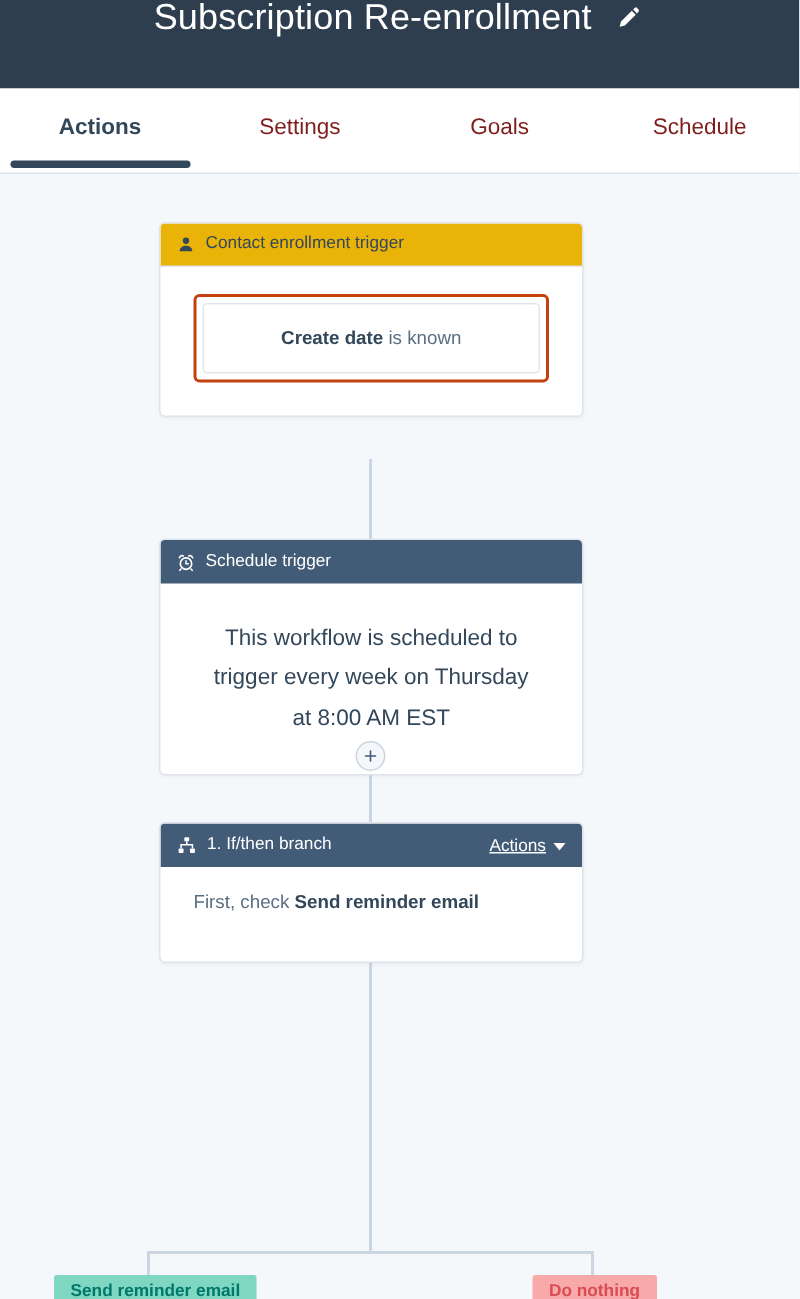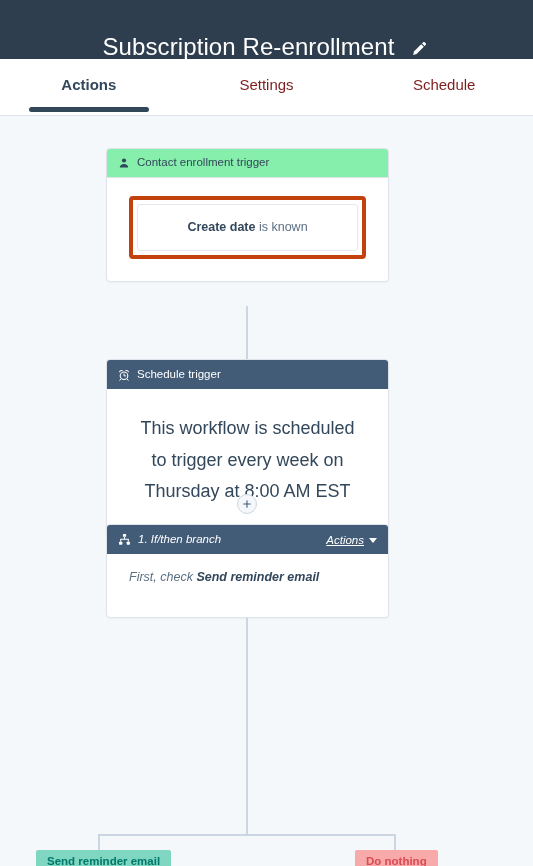--- a/index.html
+++ b/index.html
@@ -18,21 +18,21 @@
     height: 866px;
     background: #f5f8fa;
     overflow: hidden;
   }
 
   
   .topbar {
     height: 59px;
     background: #2e3e4e;
     display: flex;
-    align-items: flex-end;
+    align-items: flex-start;
     justify-content: center;
     gap: 14px;
   }
   .wf-title {
     color: #ffffff;
     font-size: 24px;
     font-weight: 400;
     letter-spacing: 0.1px;
     line-height: 1;
   }
@@ -107,21 +107,21 @@
   }
   .card-head {
     height: 29px;
     display: flex;
     align-items: center;
     padding: 0 11px;
     font-size: 11.5px;
     gap: 7px;
   }
   .card-head.light {
-    background: #86efac;
+    background: #eab308;
     color: #33475b;
     border-bottom: 1px solid #dfe3eb;
   }
   .card-head.dark {
     background: #425b76;
     color: #ffffff;
   }
   .card-head .label { line-height: 1; }
   .head-spacer { flex: 1; }
   .actions-link {
@@ -140,40 +140,40 @@
     border-top: 5px solid #ffffff;
     display: inline-block;
     position: relative;
     top: 1px;
   }
 
   .card-body {
     padding: 18px 22px 22px 22px;
   }
   .outer-box {
-    border: 4px solid #c2410c;
+    border: 2px solid #c2410c;
     border-radius: 4px;
     padding: 4px;
   }
   .cond-box {
     border: 1px solid #e3e7ed;
     border-radius: 3px;
     padding: 13px 16px;
     text-align: center;
     font-size: 12.5px;
     color: #33475b;
     line-height: 1.55;
     background: #fff;
   }
   .cond-box b { font-weight: 700; }
   .cond-box .muted { color: #5a6f84; font-weight: 400; }
 
   .sched-text {
     text-align: center;
-    font-size: 18px;
+    font-size: 15px;
     color: #33475b;
     line-height: 1.75;
     padding: 4px 16px 2px 16px;
   }
 
   .first-check {
     font-size: 12.5px;
     color: #5a6f84;
     margin-bottom: 11px;
   }
@@ -222,20 +222,21 @@
       <svg width="17" height="17" viewBox="0 0 24 24">
         <path d="M20.7 4.6l-1.3-1.3a1.6 1.6 0 0 0-2.3 0l-1.5 1.5 3.6 3.6 1.5-1.5a1.6 1.6 0 0 0 0-2.3z" fill="#ffffff"></path>
         <path d="M14.4 5.9L4.2 16.1 3 21l4.9-1.2L18.1 9.6z" fill="#ffffff"></path>
       </svg>
     </button>
   </div>
 
   <div class="tabbar">
     <div class="tab active">Actions</div>
     <div class="tab">Settings</div>
+    <div class="tab">Goals</div>
     <div class="tab">Schedule</div>
   </div>
 
   <div class="canvas">
 
     <div class="vline" style="left:246px; top:190px; height:212px;"></div>
     <div class="vline" style="left:246px; top:350px; height:58px;"></div>
     <div class="vline" style="left:246px; top:349px; height:240px;"></div>
     <div class="vline" style="left:246px; top:573px; height:145px;"></div>
 
@@ -274,21 +275,21 @@
         <div class="sched-text">This workflow is scheduled to trigger every week on Thursday at 8:00 AM EST</div>
       </div>
     </div>
 
     <button class="plus-btn" style="left:237px; top:378px;">
       <svg width="10" height="10" viewBox="0 0 24 24">
         <path d="M12 4v16M4 12h16" stroke="#425b76" stroke-width="2.6" stroke-linecap="round"></path>
       </svg>
     </button>
 
-    <div class="card" style="top:408px;font-style:italic;">
+    <div class="card" style="top:432px;">
       <div class="card-head dark">
         <svg width="13" height="13" viewBox="0 0 24 24">
           <rect x="9" y="2" width="6" height="5" rx="1" fill="#ffffff"></rect>
           <rect x="2" y="16" width="6" height="5.5" rx="1" fill="#ffffff"></rect>
           <rect x="16" y="16" width="6" height="5.5" rx="1" fill="#ffffff"></rect>
           <path d="M12 7.2v4.3M5 16v-4.5h14V16" fill="none" stroke="#ffffff" stroke-width="1.9"></path>
         </svg>
         <span class="label">1. If/then branch</span>
         <span class="head-spacer"></span>
         <span class="actions-link">

